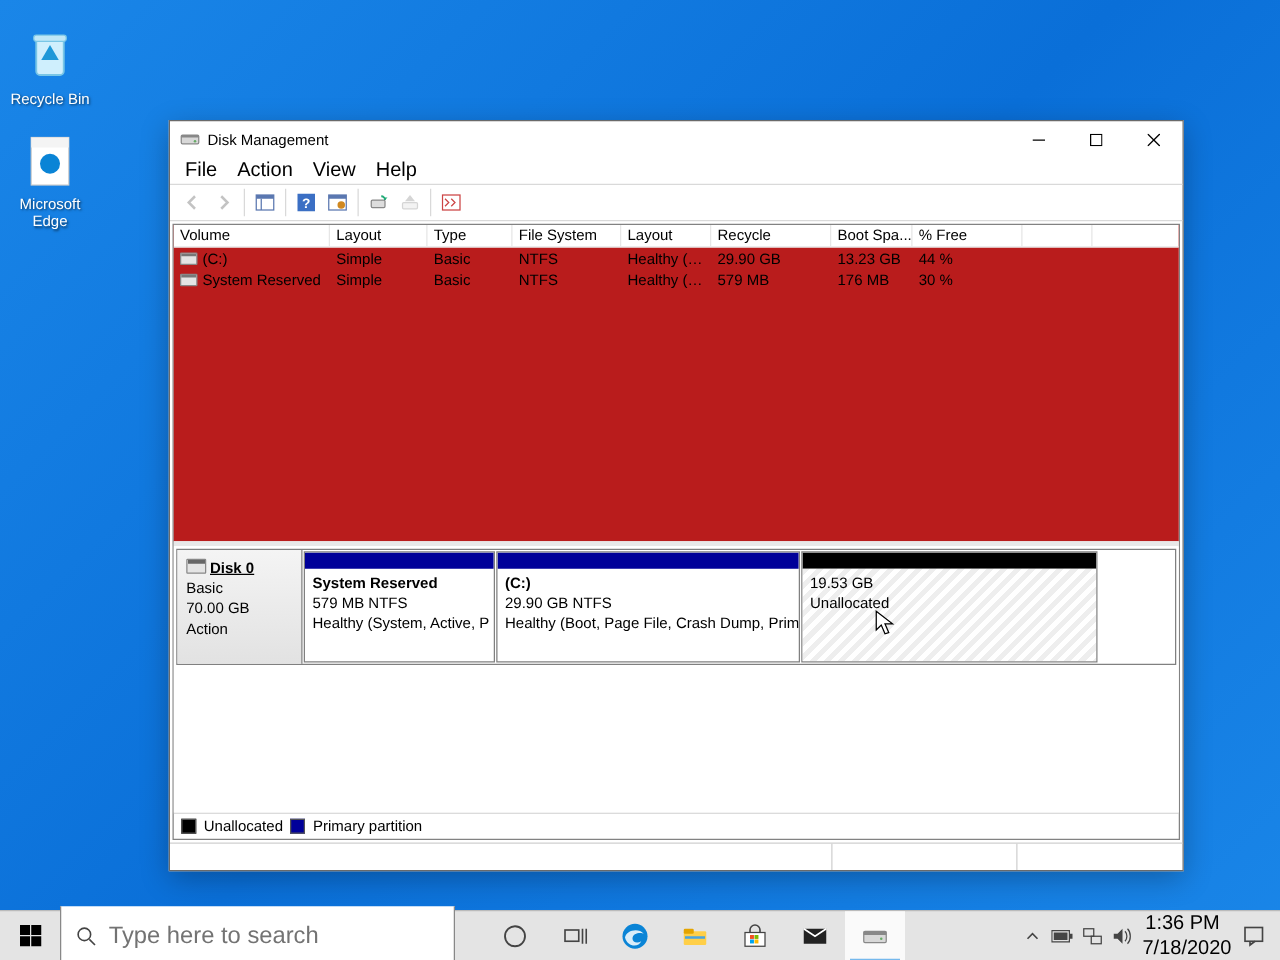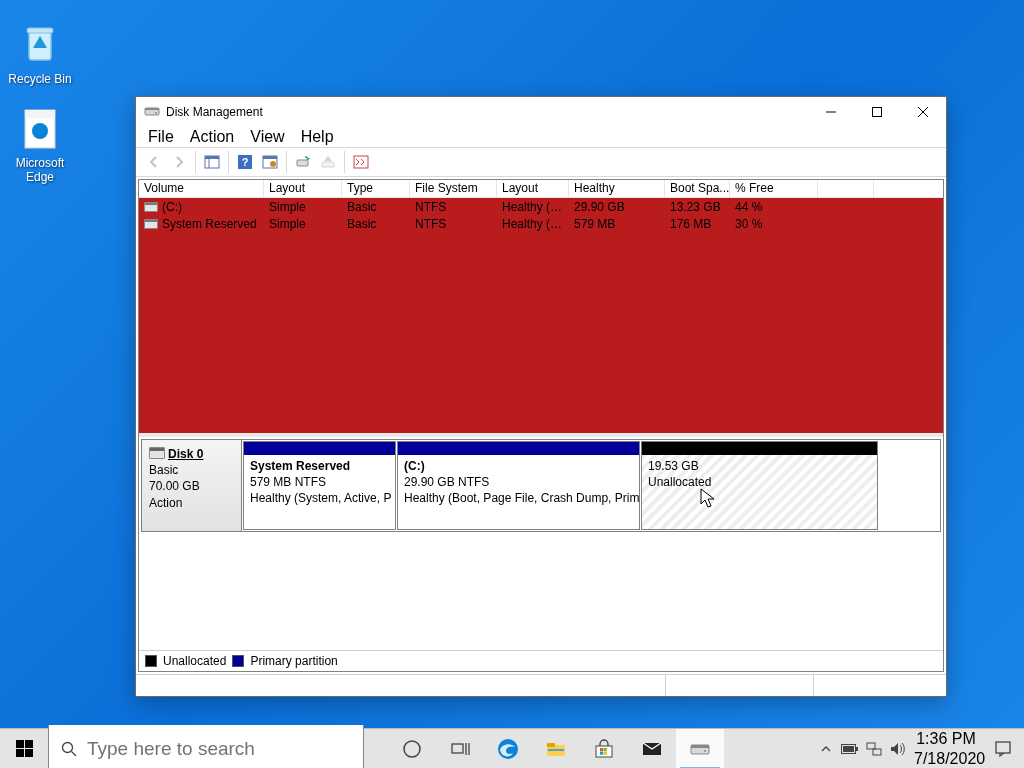--- a/index.html
+++ b/index.html
@@ -204,21 +204,21 @@
 
     <div id="content">
 
       <div id="vol-list">
         <div id="vl-head">
           <div class="vh w0">Volume</div>
           <div class="vh w1">Layout</div>
           <div class="vh w2">Type</div>
           <div class="vh w3">File System</div>
           <div class="vh w4">Layout</div>
-          <div class="vh w5">Healthy</div>
+          <div class="vh w5">Recycle</div>
           <div class="vh w6">Boot Spa...</div>
           <div class="vh w7">% Free</div>
           <div class="vh w8"></div>
         </div>
         <div id="vl-body">
             <div class="vrow">
               <div class="vc w0"><span class="drv-ico"></span>(C:)</div>
               <div class="vc w1">Simple</div>
               <div class="vc w2">Basic</div>
               <div class="vc w3">NTFS</div>

